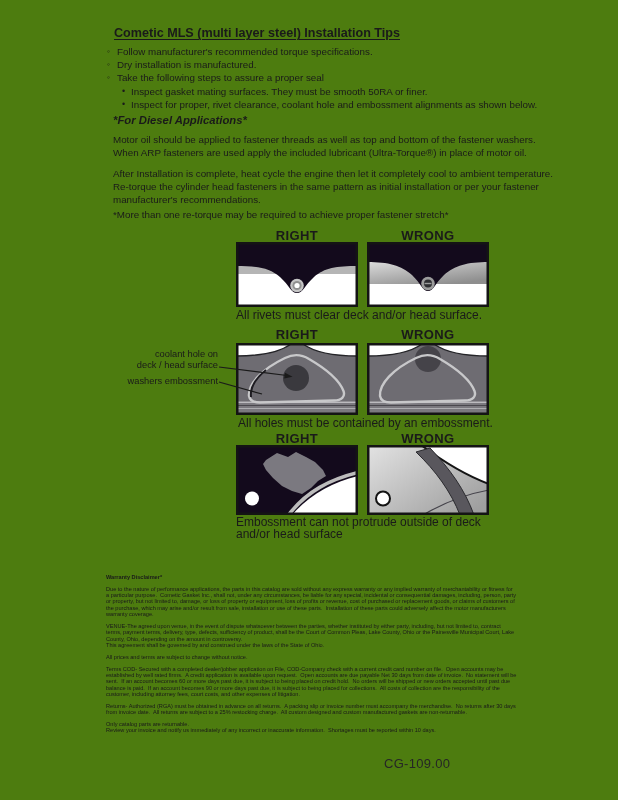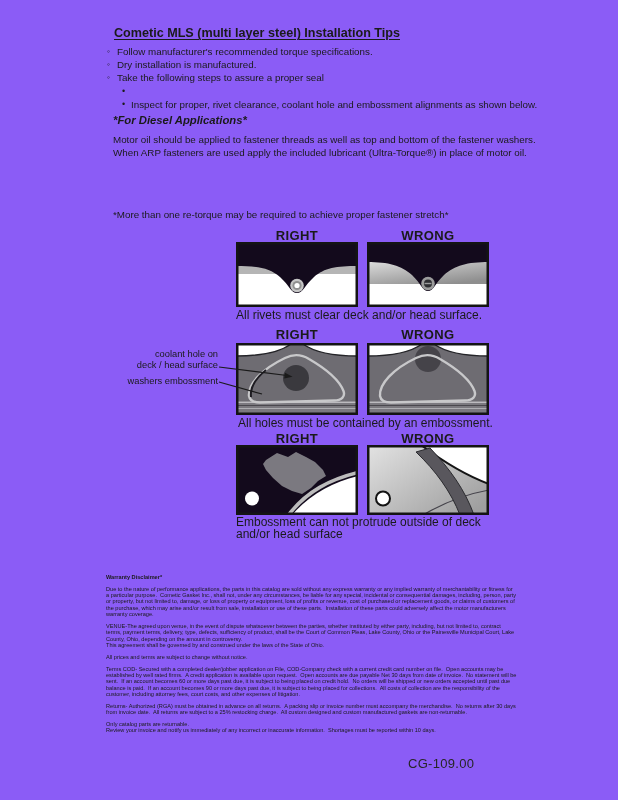--- a/index.html
+++ b/index.html
@@ -1,17 +1,17 @@
 <!DOCTYPE html>
 <html><head>
 <meta charset="utf-8">
 <style>
   html,body{margin:0;padding:0;background:#ffffff;}
   .page{
-    position:relative;width:618px;height:800px;background:#8b5cf6;
+    position:relative;width:618px;height:800px;background:#4d7c0f;
     font-family:"Liberation Sans",sans-serif;color:#1a1a1a;overflow:hidden;
   }
   .abs{position:absolute;}
   .title{
     font-size:12.6px;font-weight:bold;
     text-decoration:underline;text-underline-offset:2px;text-decoration-thickness:1.2px;
     white-space:nowrap;
   }
   .tips{font-size:9.8px;line-height:13.2px;width:505px;}
   .tips .row{display:flex;}
@@ -46,29 +46,31 @@
     <div class="row">
       <span class="m m1">◦</span>
       <span>Dry installation is manufactured.</span>
     </div>
     <div class="row">
       <span class="m m1">◦</span>
       <span>Take the following steps to assure a proper seal</span>
     </div>
     <div class="row sub">
       <span class="m m2">•</span>
+      <span>Inspect gasket mating surfaces.  They must be smooth 50RA or finer.</span>
     </div>
     <div class="row sub">
       <span class="m m2">•</span>
       <span>Inspect for proper, rivet clearance, coolant hole and embossment alignments as shown below.</span>
     </div>
   </div>
 
   <div class="abs h2" style="left:113px;top:114px;font-style:italic;">*For Diesel Applications*</div>
   <div class="abs para" style="left:113px;top:133px;">Motor oil should be applied to fastener threads as well as top and bottom of the fastener washers. When ARP fasteners are used apply the included lubricant (Ultra-Torque®) in place of motor oil.</div>
+  <div class="abs para" style="left:113px;top:167px;">After Installation is complete, heat cycle the engine then let it completely cool to ambient temperature. Re-torque the cylinder head fasteners in the same pattern as initial installation or per your fastener manufacturer's recommendations.</div>
   <div class="abs para" style="left:113px;top:208px;">*More than one re-torque may be required to achieve proper fastener stretch*</div>
 
   <div class="abs fig-label" style="left:236px;top:228px;">RIGHT</div>
   <div class="abs fig-label" style="left:367px;top:228px;">WRONG</div>
 
   <svg class="abs" style="left:236px;top:242px;" width="122" height="65" viewBox="0 0 122 65">
     <rect width="122" height="65" fill="#ffffff"></rect>
     <rect x="0" y="24" width="122" height="8" fill="#b5b5b5"></rect>
     <rect x="0" y="32" width="122" height="33" fill="#ffffff"></rect>
     <path d="M0,0 H122 V24 C100,24 88.5,25.8 78,35 C68.5,43.5 67,51 61,51 C55,51 53.5,43.5 44,35 C33.5,25.8 22,24 0,24 Z" fill="#130a1c"></path>
@@ -178,15 +180,15 @@
     <p>Due to the nature of performance applications, the parts in this catalog are sold without any express warranty or any implied warranty of merchantability or fitness for a particular purpose.  Cometic Gasket Inc., shall not, under any circumstances, be liable for any special, incidental or consequential damages, including, person, party or property, but not limited to, damage, or loss of property or equipment, loss of profits or revenue, cost of purchased or replacement goods, or claims of customers of the purchase, which may arise and/or result from sale, installation or use of these parts.  Installation of these parts could adversely affect the motor manufacturers warranty coverage.</p>
     <p class="tight">VENUE-The agreed upon venue, in the event of dispute whatsoever between the parties, whether instituted by either party, including, but not limited to, contract terms, payment terms, delivery, type, defects, sufficiency of product, shall be the Court of Common Pleas, Lake County, Ohio or the Painesville Municipal Court, Lake County, Ohio, depending on the amount in controversy.</p>
     <p>This agreement shall be governed by and construed under the laws of the State of Ohio.</p>
     <p>All prices and terms are subject to change without notice.</p>
     <p>Terms COD- Secured with a completed dealer/jobber application on File, COD-Company check with a current credit card number on file.  Open accounts may be established by well rated firms.  A credit application is available upon request.  Open accounts are due payable Net 30 days from date of invoice.  No statement will be sent.  If an account becomes 60 or more days past due, it is subject to being placed on credit hold.  No orders will be shipped or new orders accepted until past due balance is paid.  If an account becomes 90 or more days past due, it is subject to being placed for collections.  All costs of collection are the responsibility of the customer, including attorney fees, court costs, and other expenses of litigation.</p>
     <p>Returns- Authorized (RGA) must be obtained in advance on all returns.  A packing slip or invoice number must accompany the merchandise.  No returns after 30 days from invoice date.  All returns are subject to a 25% restocking charge.  All custom designed and custom manufactured gaskets are non-returnable.</p>
     <p class="tight">Only catalog parts are returnable.</p>
     <p>Review your invoice and notify us immediately of any incorrect or inaccurate information.  Shortages must be reported within 10 days.</p>
   </div>
 
-  <div class="abs page-code" style="left:408px;top:756px;">CG-109.00</div>
+  <div class="abs page-code" style="left:384px;top:756px;">CG-109.00</div>
 
 </div>
 
 </body></html>

